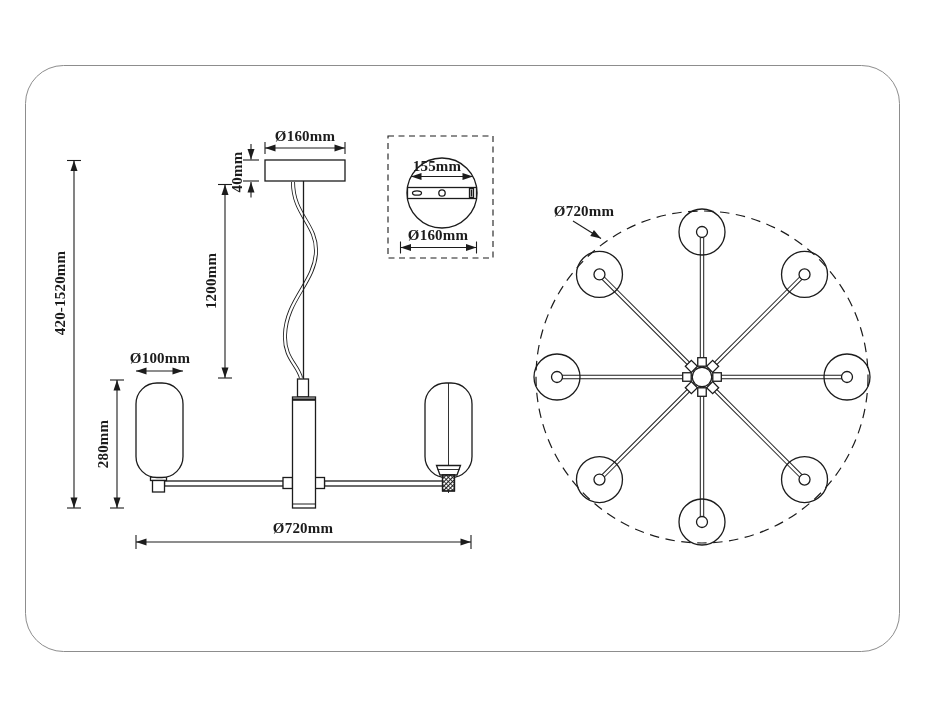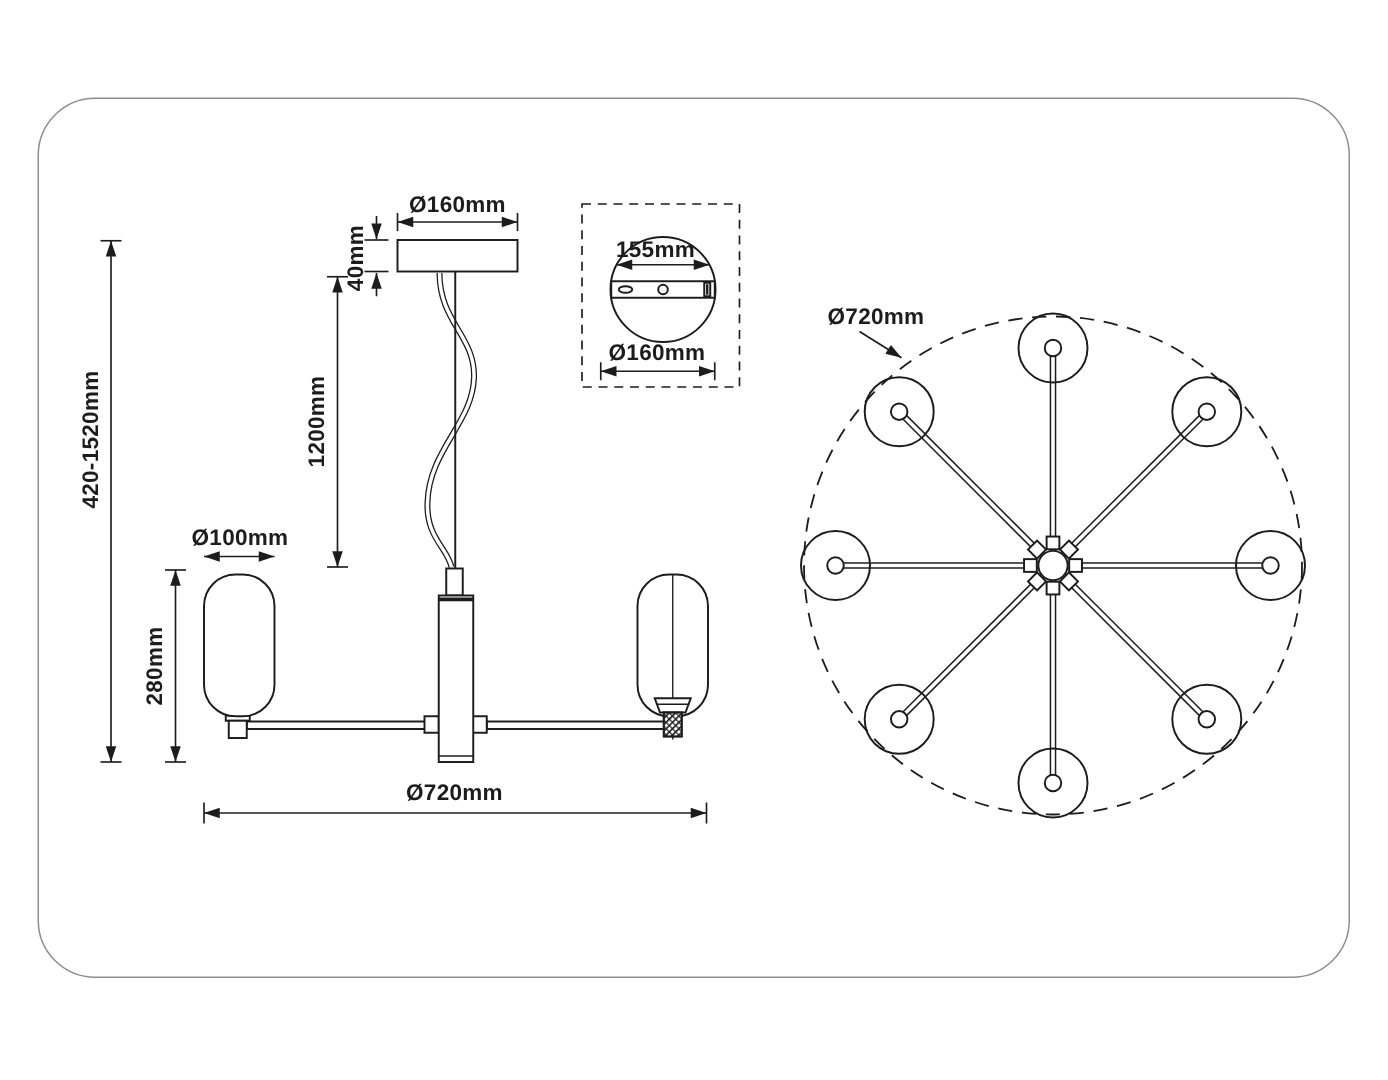--- a/index.html
+++ b/index.html
@@ -1,17 +1,17 @@
 <!DOCTYPE html>
 <html><head>
 <meta charset="utf-8">
 <style>
   html,body{margin:0;padding:0;background:#fff;}
   .stage{position:relative;width:925px;height:720px;background:#fff;overflow:hidden;
-         font-family:Liberation Sans, sans-serif;}
+         font-family:Liberation Serif, serif;}
   svg{position:absolute;left:0;top:0;}
   .dim-label{font-size:15px;font-weight:700;fill:#1c1c1c;letter-spacing:.2px;}
   .outline{fill:none;stroke:#1c1c1c;stroke-width:1.3;}
   .outline-w{fill:#fff;stroke:#1c1c1c;stroke-width:1.3;}
   .dim{stroke:#1c1c1c;stroke-width:1.1;fill:none;}
   .thin{stroke:#1c1c1c;stroke-width:0.9;fill:none;}
 </style>
 </head>
 <body>
 

